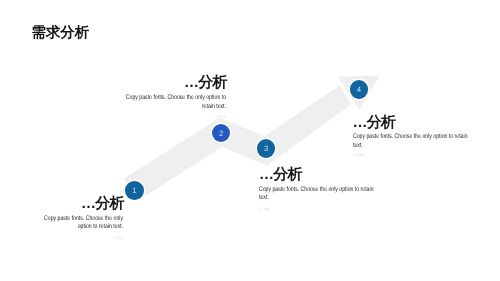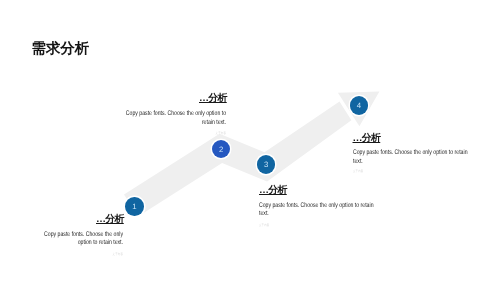--- a/index.html
+++ b/index.html
@@ -1,26 +1,26 @@
 <!DOCTYPE html>
 <html><head>
 <meta charset="utf-8">
 <style>
   html,body{margin:0;padding:0;}
   body{width:500px;height:281px;background:#ffffff;overflow:hidden;
        font-family:"Liberation Sans",sans-serif;-webkit-font-smoothing:antialiased;text-rendering:geometricPrecision;}
-  .slide{position:absolute;left:0;top:16px;width:500px;height:266px;background:#fff;}
+  .slide{position:absolute;left:0;top:0;width:500px;height:266px;background:#fff;}
   .title{position:absolute;transform:translateZ(0);left:31.5px;top:25.9px;font-size:14.4px;line-height:14.4px;
          font-weight:bold;color:#141414;white-space:nowrap;}
   svg.band{position:absolute;left:0;top:0;width:500px;height:281px;}
   .node{position:absolute;transform:translateZ(0);width:18.6px;height:18.6px;border-radius:50%;
         color:#c9e4f8;font-size:7.8px;font-weight:normal;line-height:19.8px;text-align:center;
         box-shadow:0 0 0 1.5px #ffffff;}
   .blk{position:absolute;}
-  .h{transform:translateZ(0);font-size:10px;letter-spacing:-0.75px;font-weight:bold;color:#191919;line-height:10px;white-space:nowrap;margin-right:-0.75px;text-decoration:underline;}
+  .h{transform:translateZ(0);font-size:15px;letter-spacing:-0.75px;font-weight:bold;color:#191919;line-height:10px;white-space:nowrap;margin-right:-0.75px;}
   .p{font-size:6.7px;color:#1d1d1d;line-height:8.6px;margin-top:6.0px;}
   .ra .p{margin-left:auto;margin-right:0;}
   .ra .t{margin-left:auto;margin-right:0;}
   .t{font-size:3.1px;color:#d6d6d6;line-height:4px;letter-spacing:.3px;margin-top:4.4px;}
   .ra{text-align:right;}
   .la{text-align:left;}
   .sx-r{transform:scaleX(0.772) translateZ(0);transform-origin:100% 50%;}
   .sx-l{transform:scaleX(0.772) translateZ(0);transform-origin:0% 50%;}
 </style>
 </head>

